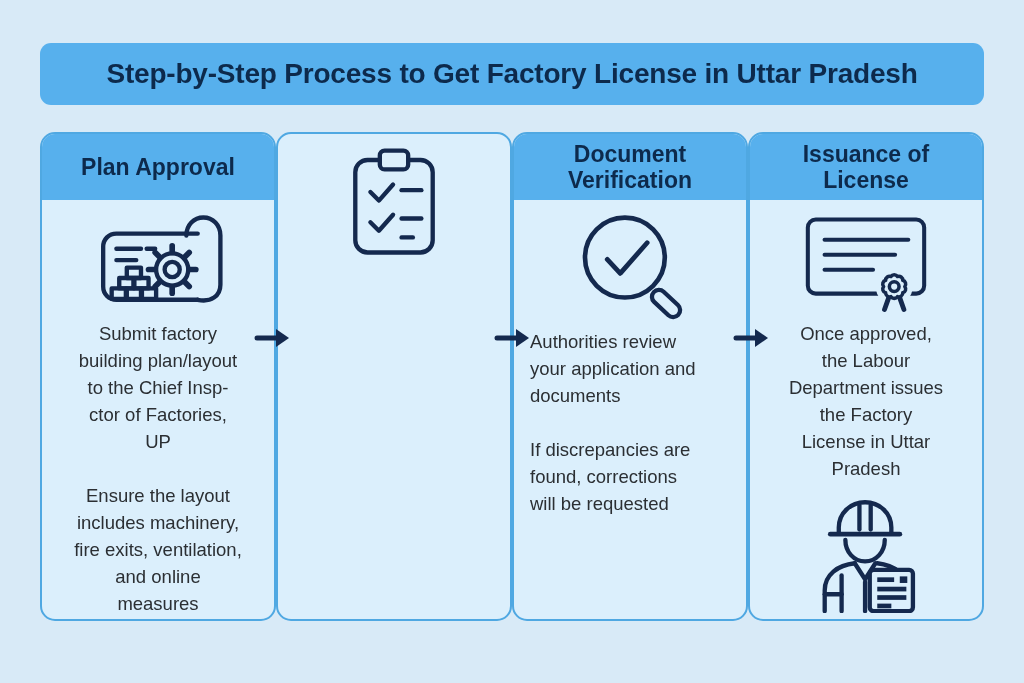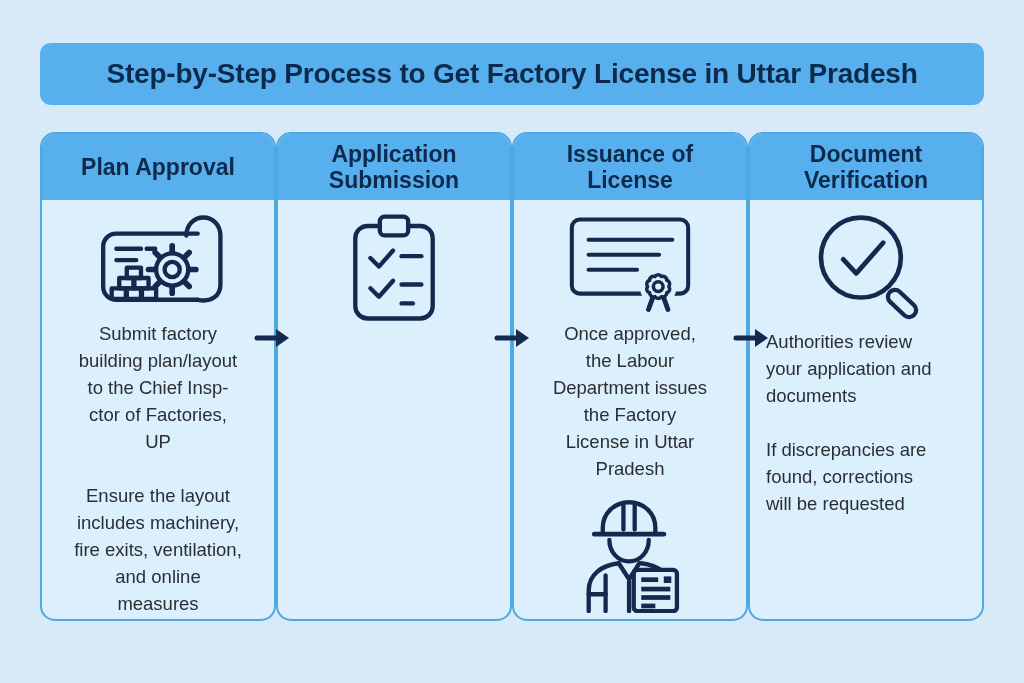--- a/index.html
+++ b/index.html
@@ -90,35 +90,52 @@
 UP
 
 Ensure the layout
 includes machinery,
 fire exits, ventilation,
 and online
 measures</p>
     </section>
 
     <section class="card">
-      <div class="card-header">
-        <h2>Application
-Submission</h2>
-      </div>
       <div class="icon-box">
         <svg class="icon" width="104" height="118" viewBox="0 0 110 125">
           <rect x="14" y="18" width="82" height="98" rx="13"></rect>
           <rect class="maskstroke" x="40" y="8" width="30" height="20" rx="5"></rect>
           <path d="M30,52 l9,9 l15,-17"></path>
           <path d="M30,84 l9,9 l15,-17"></path>
           <line x1="63" y1="50" x2="84" y2="50"></line>
           <line x1="63" y1="80" x2="84" y2="80"></line>
           <line x1="63" y1="100" x2="75" y2="100"></line>
         </svg>
       </div>
+    </section>
+
+    <section class="card">
+      <div class="card-header">
+        <h2>Document
+Verification</h2>
+      </div>
+      <div class="icon-box">
+        <svg class="icon" width="116" height="112" viewBox="0 0 125 120">
+          <circle cx="57" cy="52" r="43" stroke-width="5"></circle>
+          <path d="M38,54 l14,15 l29,-33" stroke-width="5.2"></path>
+          <rect x="90" y="84" width="36" height="15" rx="7.5" transform="rotate(43 92 88)"></rect>
+        </svg>
+      </div>
+      <p class="body-text align-left">Authorities review
+your application and
+documents
+
+If discrepancies are
+found, corrections
+will be requested</p>
     </section>
 
     <section class="card">
       <div class="card-header">
         <h2>Issuance of
 License</h2>
       </div>
       <div class="icon-box">
         <svg class="icon" width="160" height="104" viewBox="0 0 160 118">
           <rect x="14" y="12" width="132" height="84" rx="9"></rect>
@@ -156,41 +173,20 @@
             <rect x="68" y="92" width="18" height="5"></rect>
             <rect x="92" y="91" width="8" height="7"></rect>
             <rect x="68" y="102" width="31" height="5"></rect>
             <rect x="68" y="111" width="31" height="5"></rect>
             <rect x="68" y="120" width="15" height="5"></rect>
           </g>
         </svg>
       </div>
     </section>
 
-    <section class="card">
-      <div class="card-header">
-        <h2>Document
-Verification</h2>
-      </div>
-      <div class="icon-box">
-        <svg class="icon" width="116" height="112" viewBox="0 0 125 120">
-          <circle cx="57" cy="52" r="43" stroke-width="5"></circle>
-          <path d="M38,54 l14,15 l29,-33" stroke-width="5.2"></path>
-          <rect x="90" y="84" width="36" height="15" rx="7.5" transform="rotate(43 92 88)"></rect>
-        </svg>
-      </div>
-      <p class="body-text align-left">Authorities review
-your application and
-documents
-
-If discrepancies are
-found, corrections
-will be requested</p>
-    </section>
-
     <div class="arrow arrow-1">
       <svg width="37" height="24" viewBox="0 0 37 24">
         <line x1="3" y1="12" x2="25" y2="12" stroke="var(--icon-stroke)" stroke-width="5" stroke-linecap="round"></line>
         <path d="M22,3 L35,12 L22,21 Z" fill="var(--icon-stroke)"></path>
       </svg>
     </div>
     <div class="arrow arrow-2">
       <svg width="37" height="24" viewBox="0 0 37 24">
         <line x1="3" y1="12" x2="25" y2="12" stroke="var(--icon-stroke)" stroke-width="5" stroke-linecap="round"></line>
         <path d="M22,3 L35,12 L22,21 Z" fill="var(--icon-stroke)"></path>

